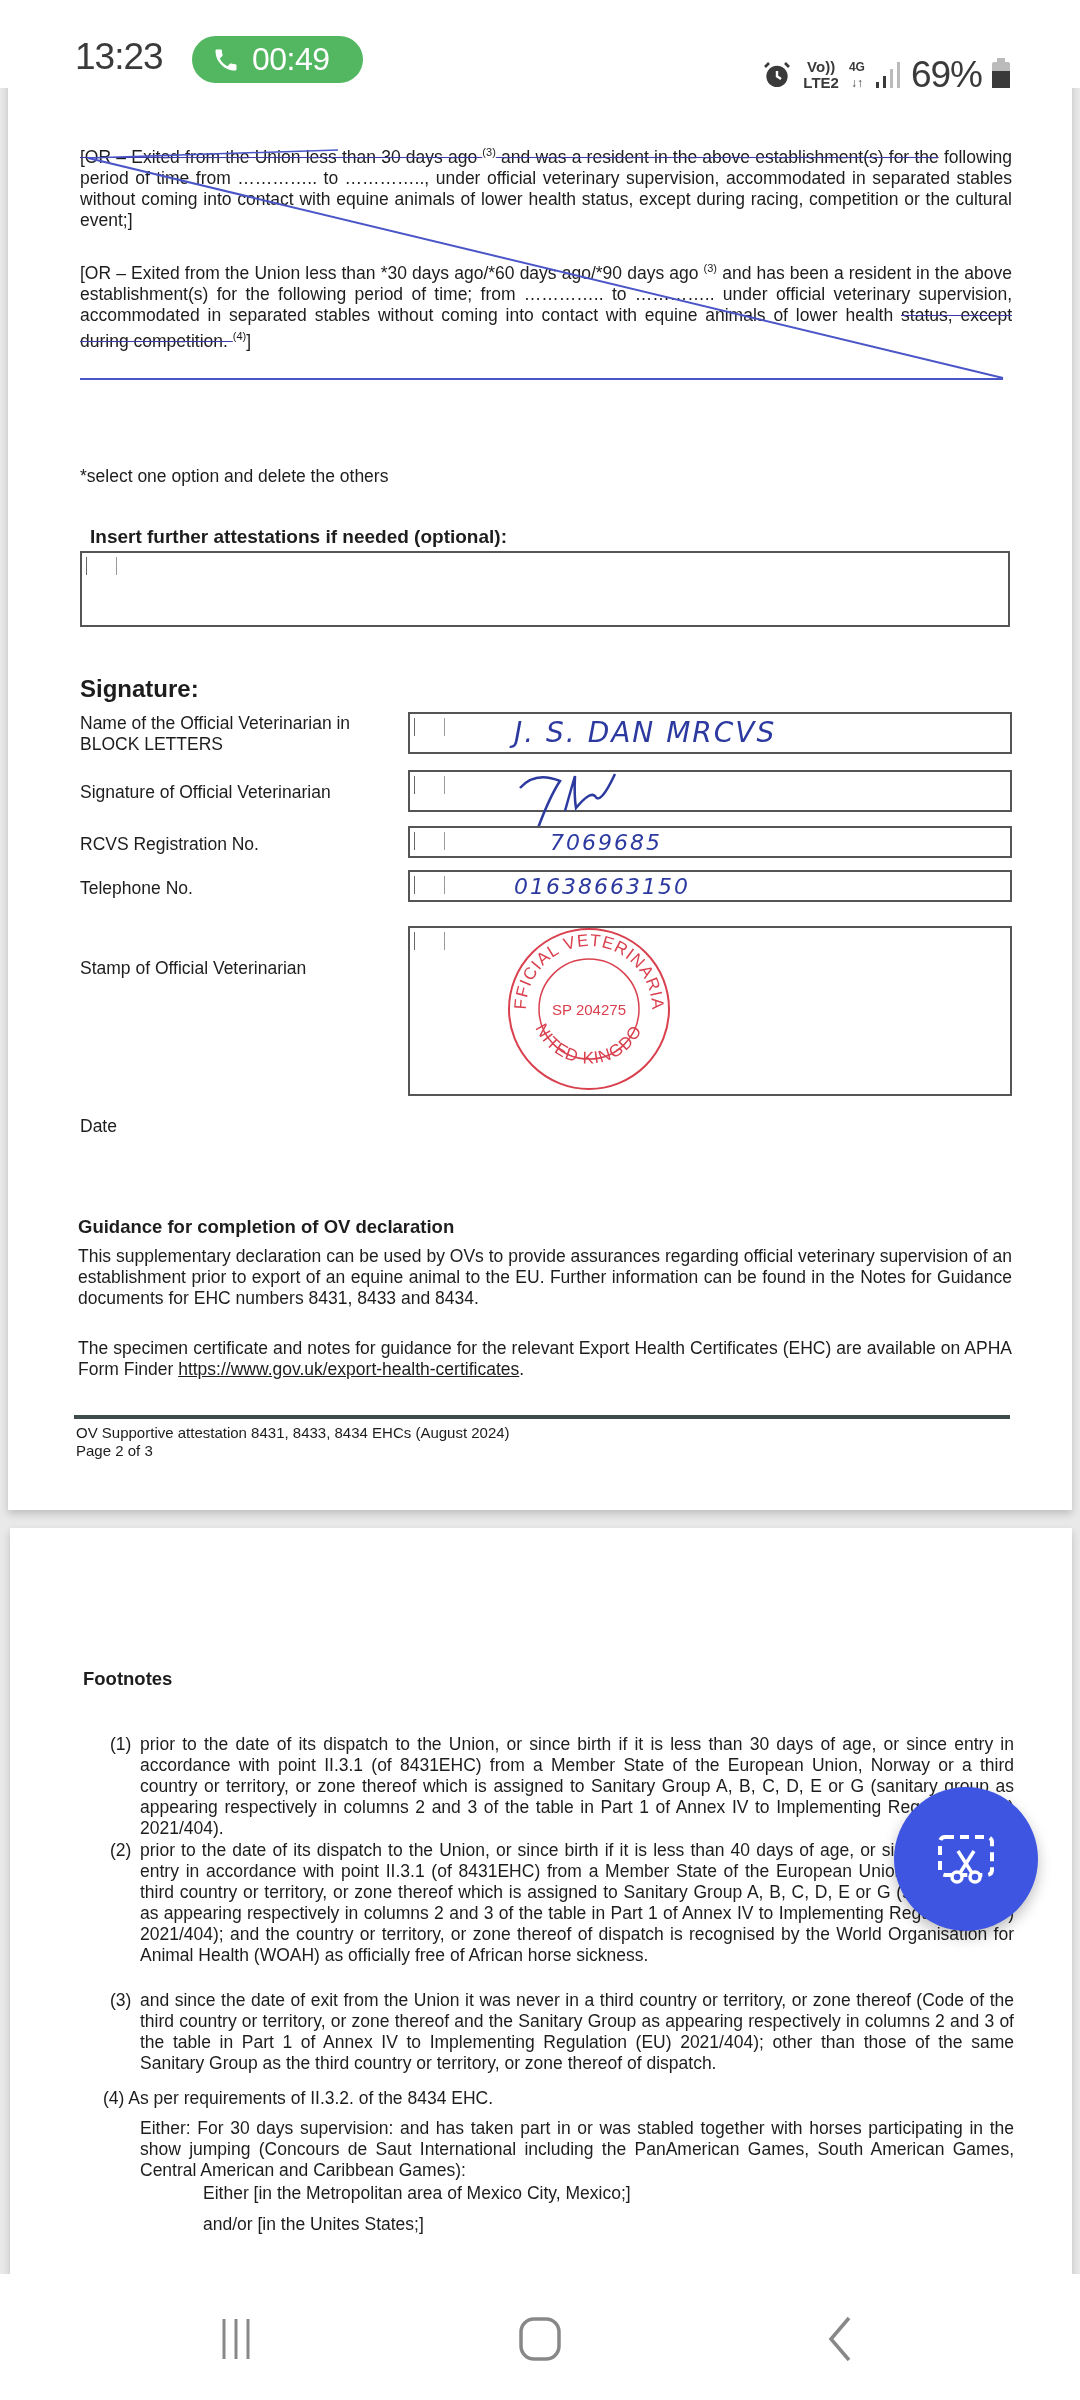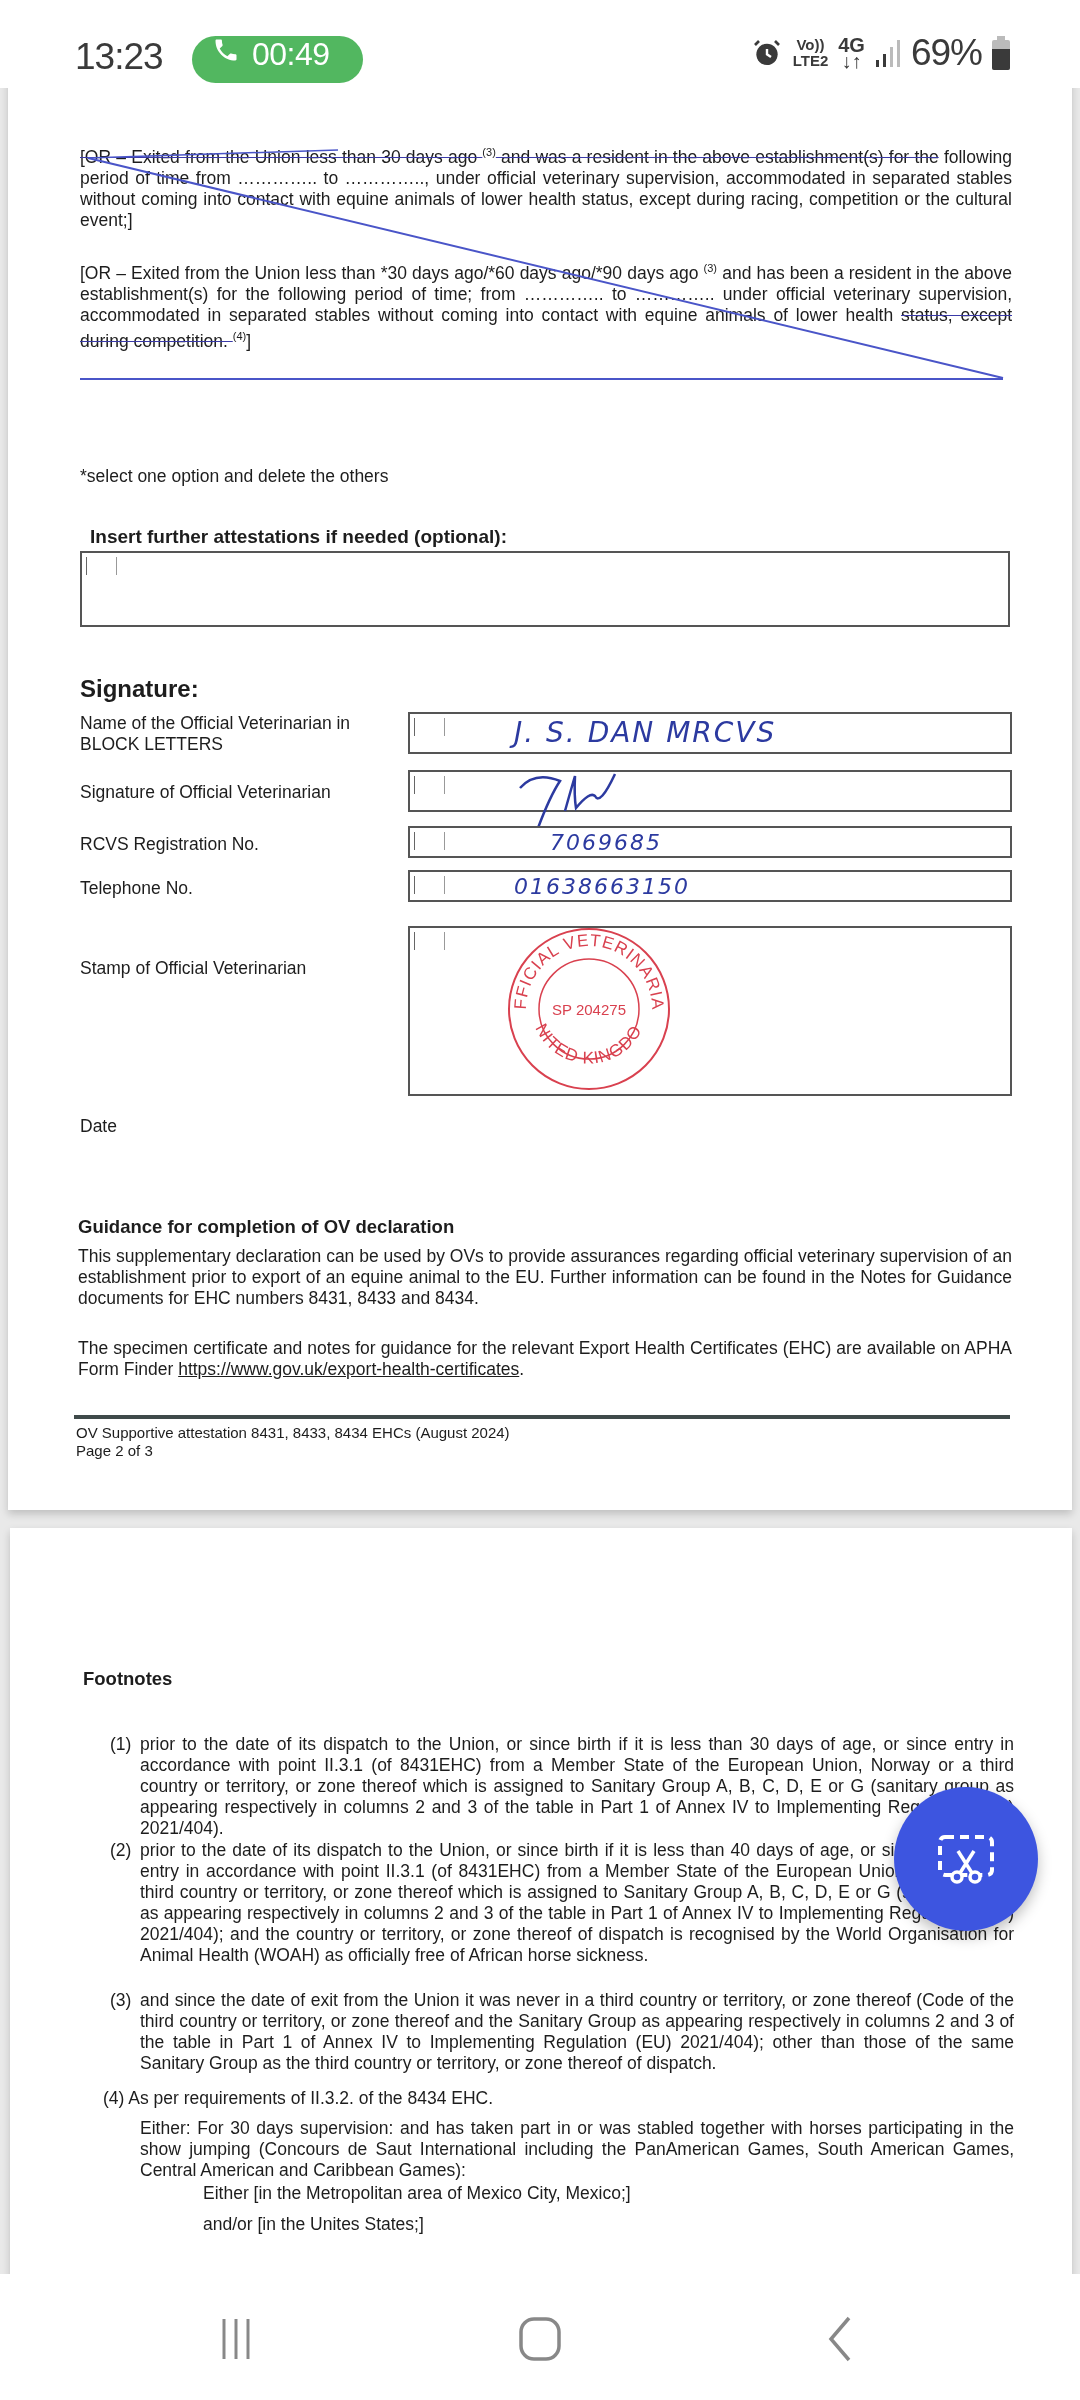--- a/index.html
+++ b/index.html
@@ -2,26 +2,26 @@
 <html><head>
 <meta charset="utf-8">
 <style>
   * { box-sizing: border-box; margin: 0; padding: 0; }
   html, body { width: 1080px; height: 2400px; overflow: hidden; background: #ffffff; }
   body { position: relative; font-family: "Liberation Sans", sans-serif; color: #1a1a1a; }
 
   
   .status-bar { position: absolute; left: 0; top: 0; width: 1080px; height: 88px; background: #fff; }
   .status-time { position: absolute; left: 75px; top: 36px; font-size: 37px; color: #3a3a3a; letter-spacing: -1px; }
-  .call-pill { position: absolute; left: 192px; top: 36px; width: 171px; height: 47px; border-radius: 24px; background: #52b760; color: #fff; display: flex; padding-left: 20px; }
+  .call-pill { position: absolute; left: 192px; top: 36px; width: 171px; height: 47px; border-radius: 24px; background: #52b760; color: #fff; display: flex; align-items: center; padding-left: 20px; }
   .call-pill svg { width: 28px; height: 28px; }
   .call-time { font-size: 32px; margin-left: 12px; letter-spacing: -0.5px; }
-  .status-right { position: absolute; right: 70px; top: 32px; display: flex; align-items: center; gap: 10px; color: #3a3a3a; }
+  .status-right { position: absolute; right: 70px; top: 54px; display: flex; align-items: center; gap: 10px; color: #3a3a3a; }
   .volte { font-size: 15px; line-height: 16px; text-align: center; font-weight: bold; }
-  .net { font-size: 20px; line-height: 16px; text-align: center; font-weight: bold; }
+  .net { font-size: 12px; line-height: 16px; text-align: center; font-weight: bold; }
   .battery-pct { font-size: 37px; letter-spacing: -1px; }
   .battery { width: 18px; height: 34px; position: relative; }
   .battery .cap { position: absolute; left: 5px; top: 0; width: 8px; height: 4px; background: #bbb; }
   .battery .body { position: absolute; left: 0; top: 4px; width: 18px; height: 30px; background: #bbb; border-radius: 2px; overflow: hidden; }
   .battery .fill { position: absolute; left: 0; bottom: 0; width: 18px; height: 21px; background: #3a3a3a; }
 
   
   .viewer { position: absolute; left: 0; top: 88px; width: 1080px; height: 2186px; background: #e9e9e9; overflow: hidden; }
   .page { position: absolute; background: #fff; box-shadow: 0 4px 8px rgba(0,0,0,0.18); }
   .page1 { left: 8px; top: -20px; width: 1064px; height: 1442px; }

